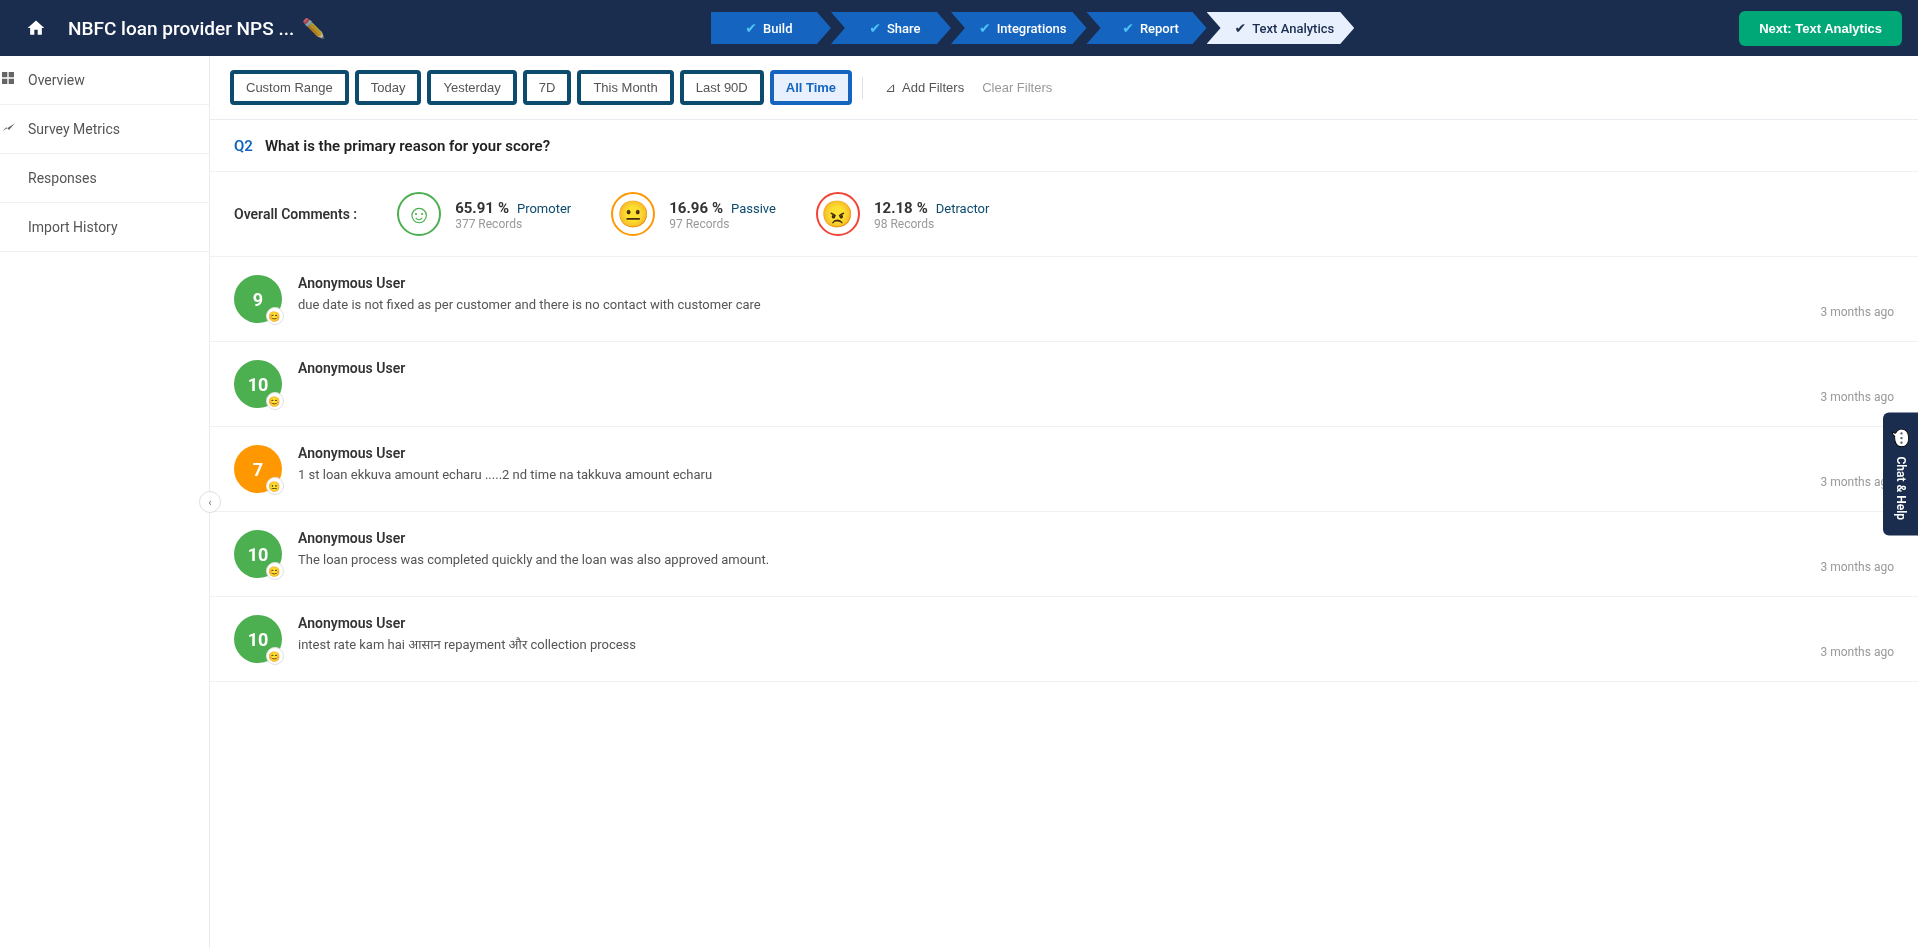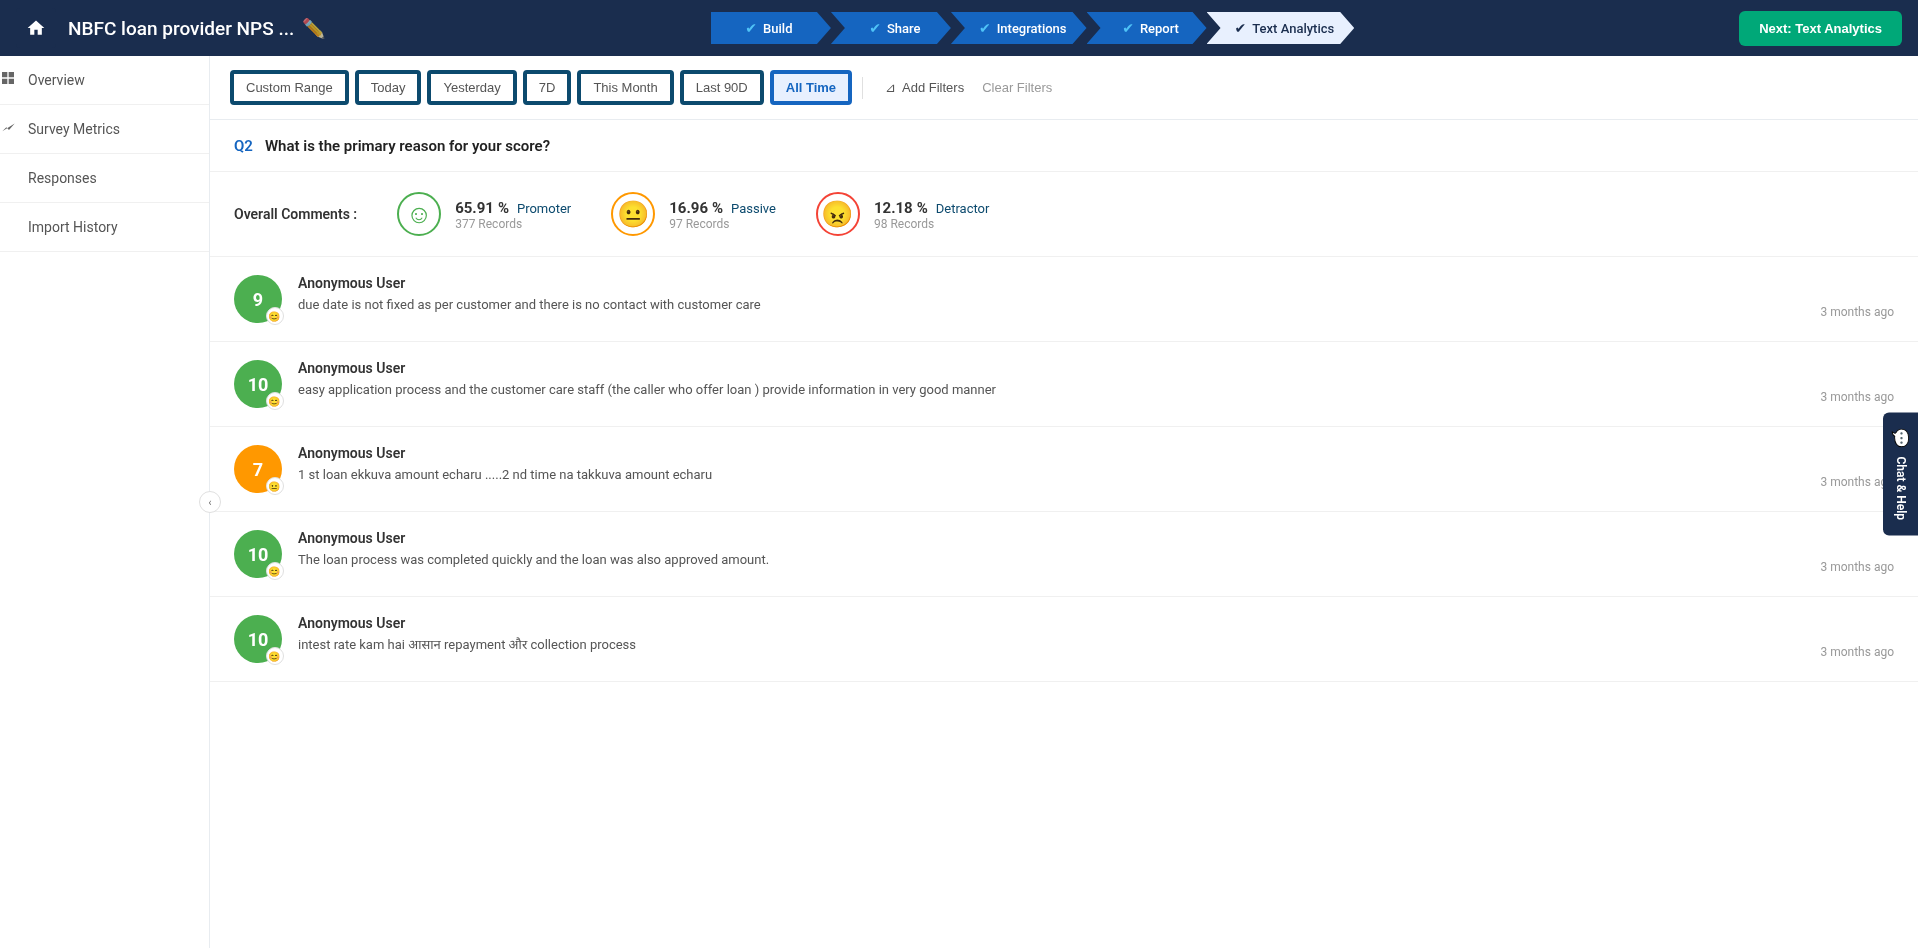--- a/index.html
+++ b/index.html
@@ -303,21 +303,20 @@
     </div>
     <span class="comment-time">3 months ago</span>
   </div>
           <div class="comment-item">
     <div class="score-avatar promoter">
       <span>10</span>
       <div class="badge promoter-badge">😊</div>
     </div>
     <div class="comment-content">
       <div class="comment-user">Anonymous User</div>
-      <div class="comment-text">easy application process and the customer care staff (the caller who offer loan ) provide information in very good manner</div>
     </div>
     <span class="comment-time">3 months ago</span>
   </div>
           <div class="comment-item">
     <div class="score-avatar passive">
       <span>7</span>
       <div class="badge passive-badge">😐</div>
     </div>
     <div class="comment-content">
       <div class="comment-user">Anonymous User</div>

